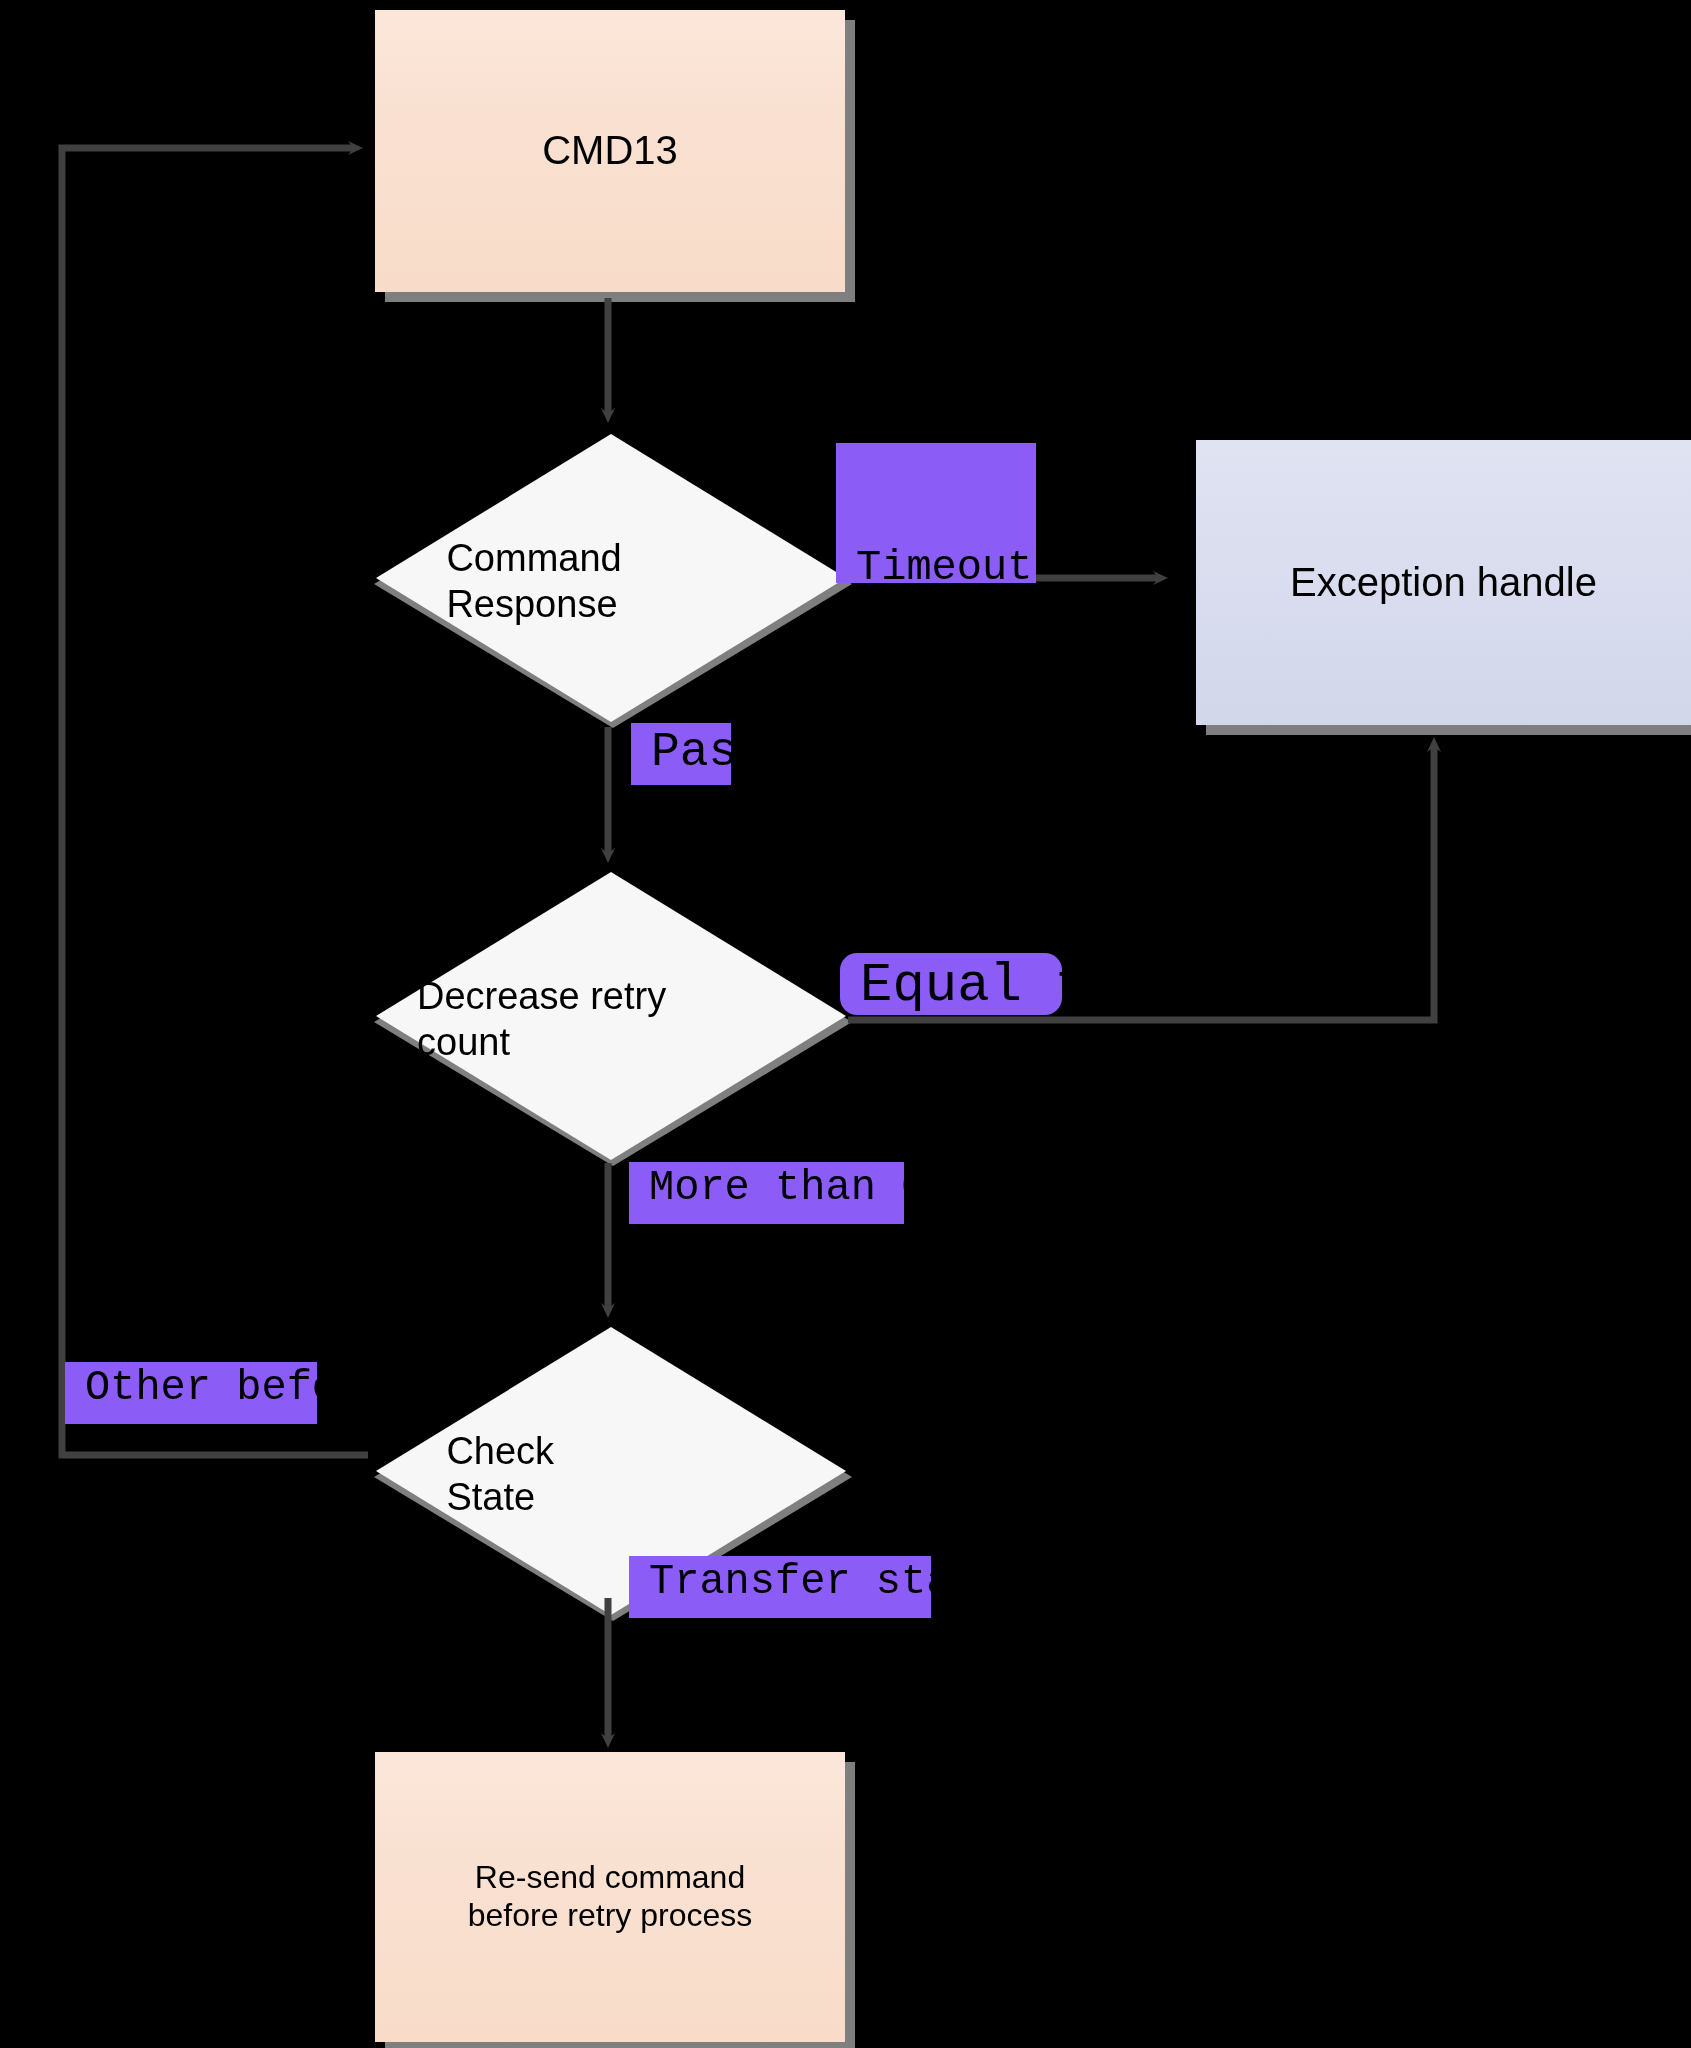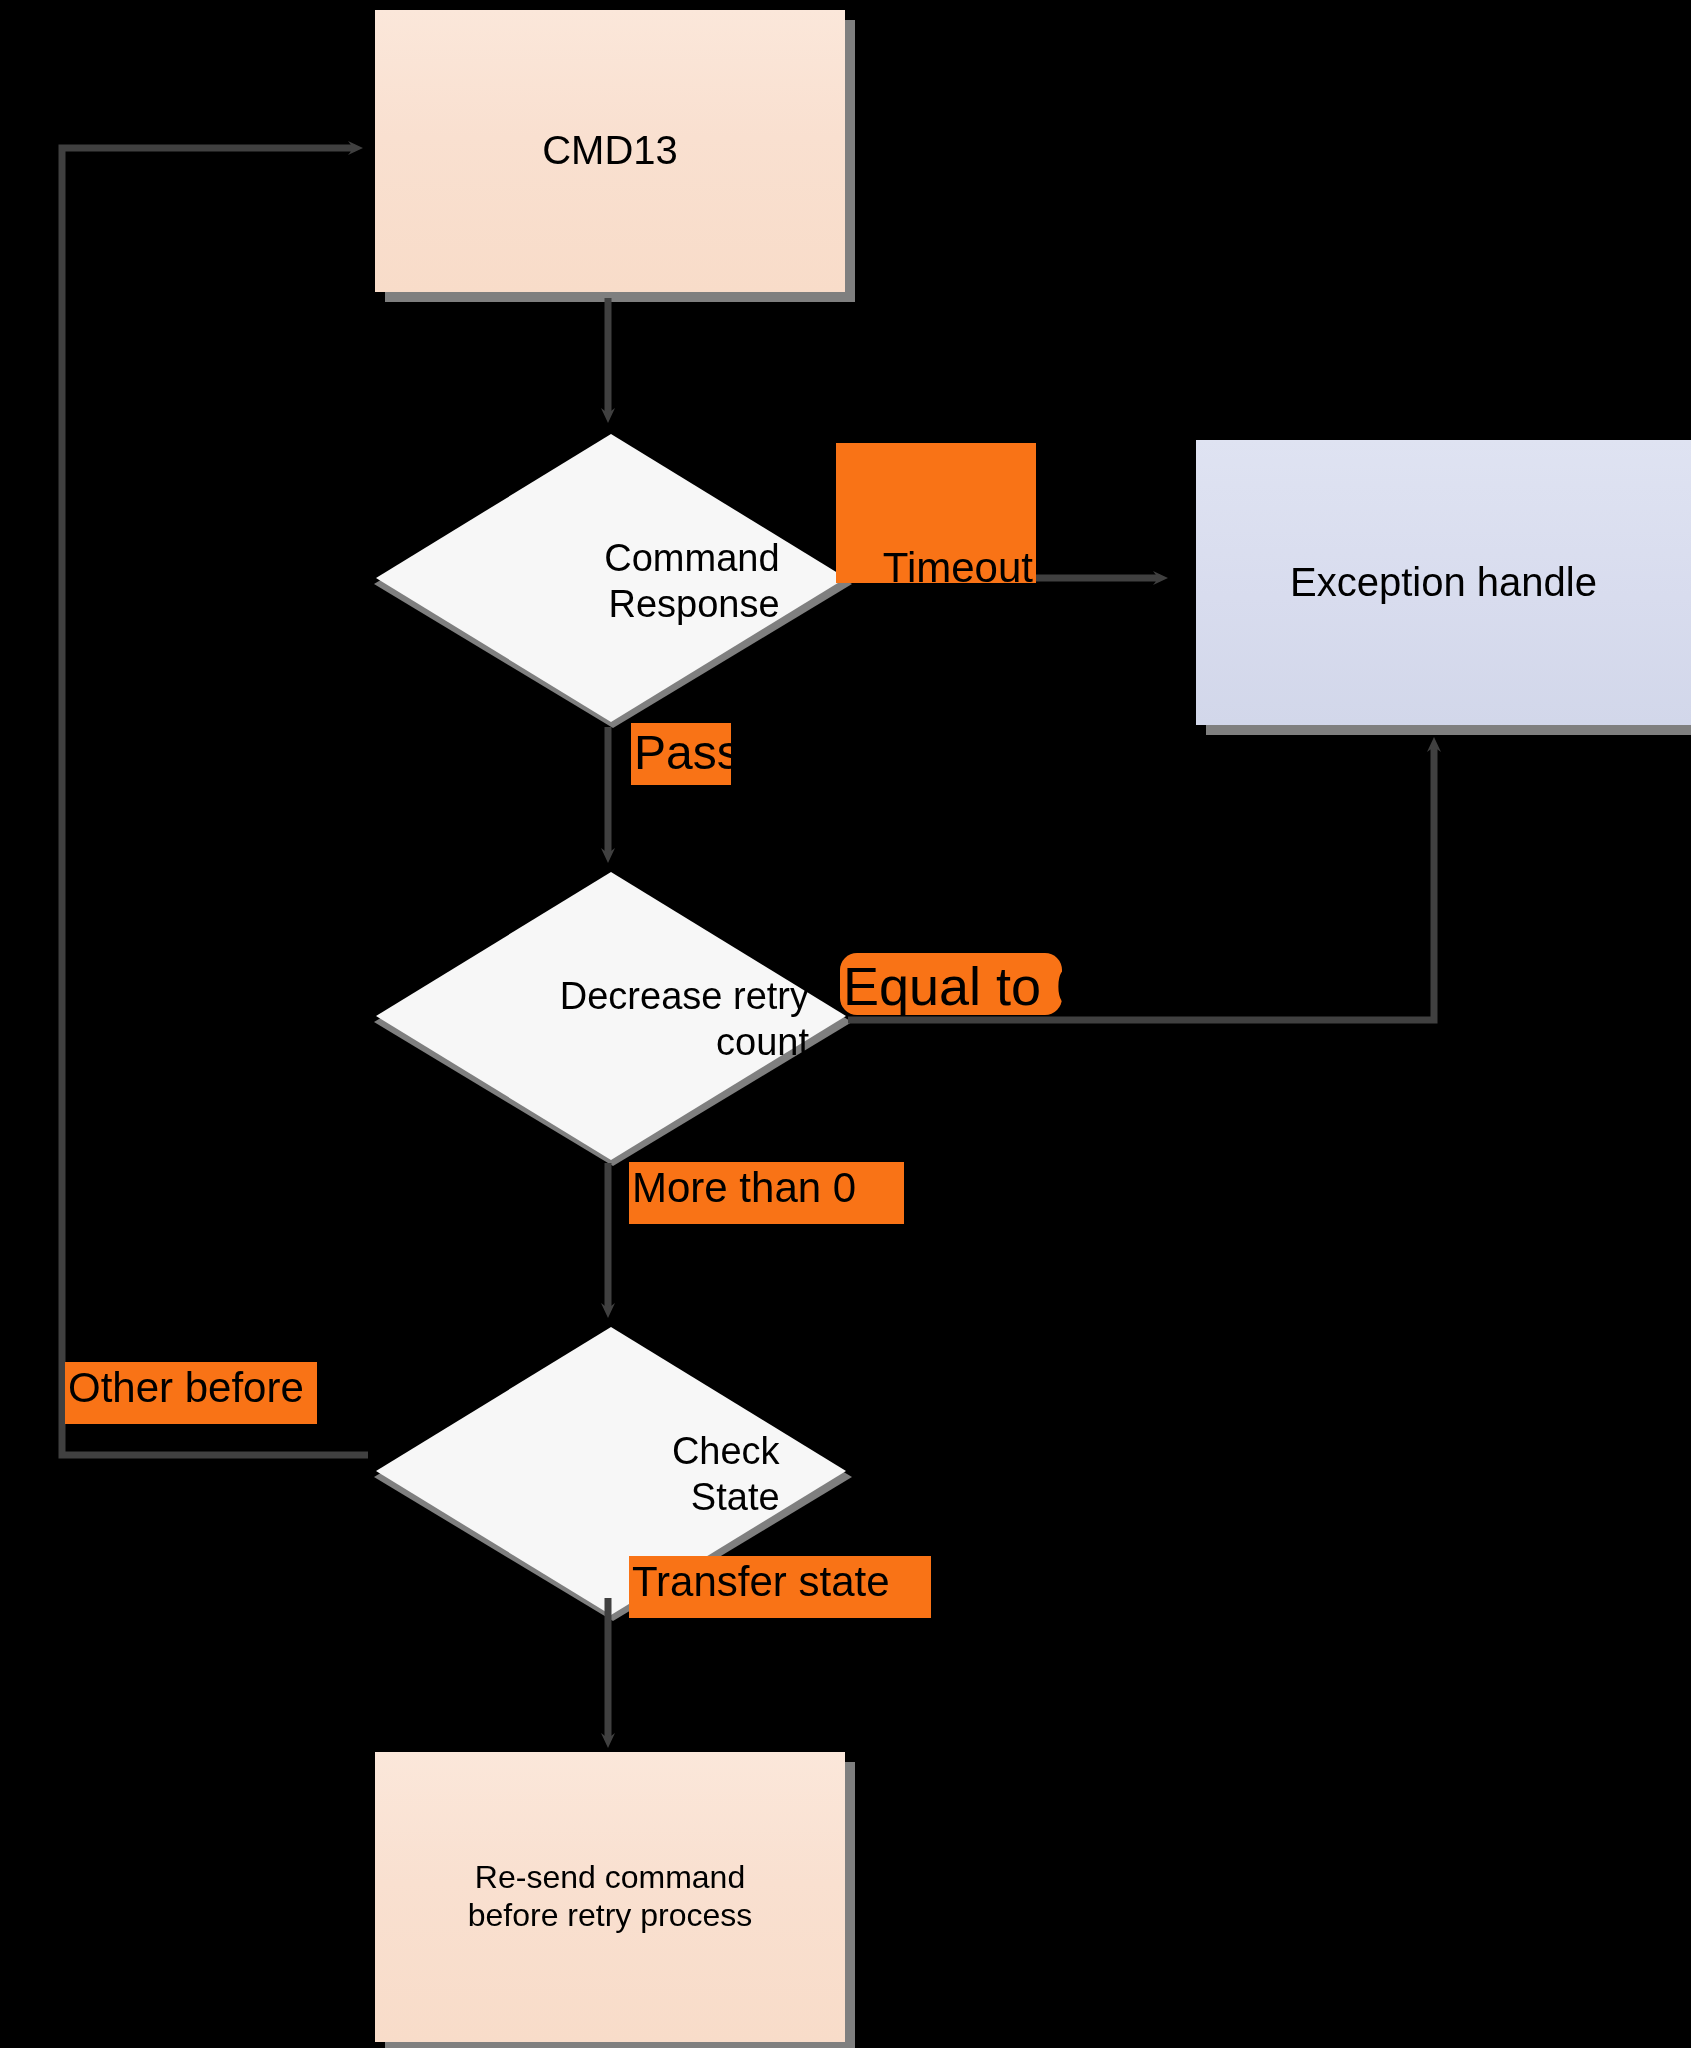--- a/index.html
+++ b/index.html
@@ -66,46 +66,47 @@
   .dia svg {
     position: absolute;
     left: 0; top: 0;
     width: 100%;
     height: 100%;
     z-index: 0;
   }
   .dia .txt {
     position: relative;
     z-index: 2;
-    text-align: right;
+    text-align: left;
     color: #000000;
     line-height: 1.2;
     width: 68%;
   }
 
   
   .conn {
     position: absolute;
     left: 0; top: 0;
     width: 1691px;
     height: 2048px;
     pointer-events: none;
     z-index: 3;
   }
 
   
   .elabel {
     position: absolute;
-    background: #f97316;
+    background: #8b5cf6;
     color: #000000;
     z-index: 6;
     line-height: 1.15;
     white-space: pre;
-    padding: 2px 3px;
+    padding: 2px 20px;
     box-sizing: border-box;
+    font-family: Liberation Mono, monospace;
   }
   .elabel.two-line { text-align: right; }
 </style>
 </head>
 <body>
 
 <div id="stage">
 
   <svg class="conn" viewBox="0 0 1691 2048" xmlns="http://www.w3.org/2000/svg">
     <defs>

